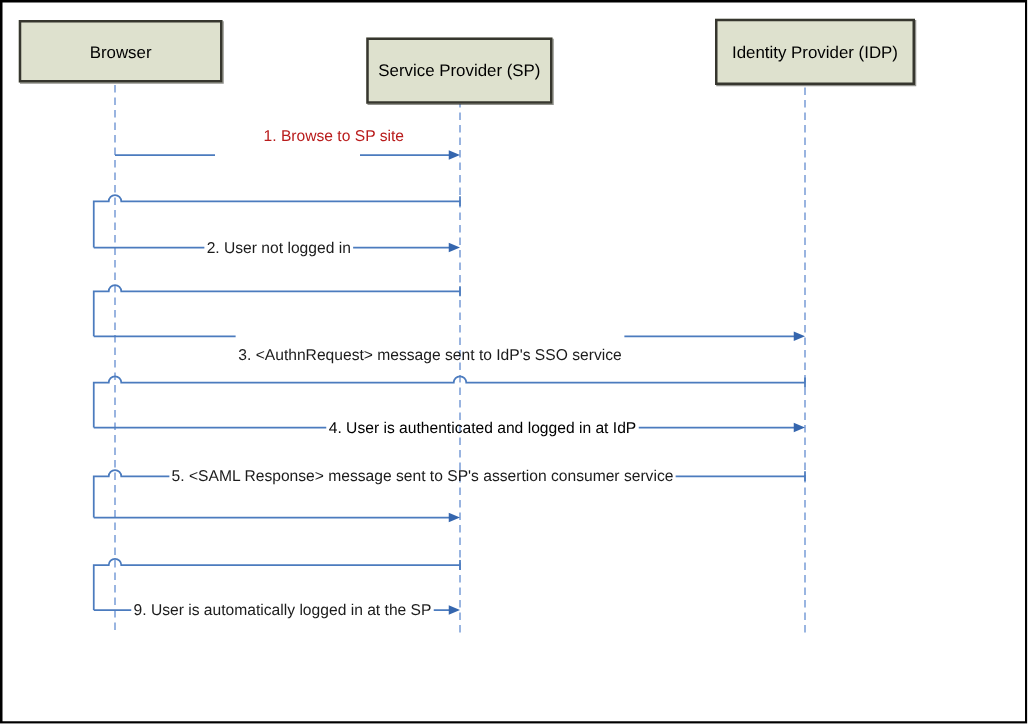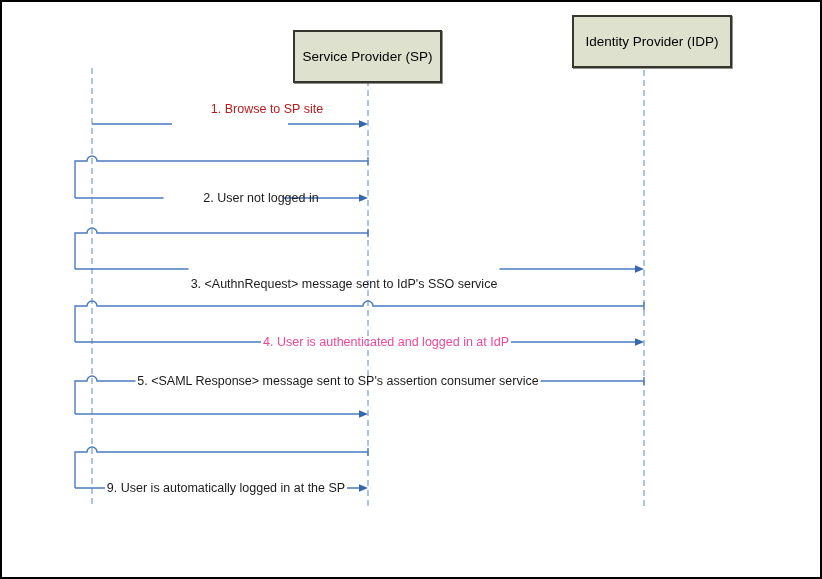--- a/index.html
+++ b/index.html
@@ -85,30 +85,33 @@
       <line x1="644" y1="377" x2="644" y2="385" class="msgline" stroke="#4b7bbe"></line>
       <path d="M 644 381 L 540.5 381 M 135.5 381 L 97 381 A 5 5 0 0 0 87 381 L 75 381 L 75 414" class="msgline" stroke="#4b7bbe"></path>
       <path d="M 75 414 L 360 414" class="msgline" stroke="#4b7bbe"></path>
       <polygon points="368,414 359,410.2 359,417.8" fill="#3566ae"></polygon>
       <line x1="368" y1="448" x2="368" y2="456" class="msgline" stroke="#4b7bbe"></line>
       <path d="M 368 452 L 97 452 A 5 5 0 0 0 87 452 L 75 452 L 75 488" class="msgline" stroke="#4b7bbe"></path>
       <path d="M 75 488 L 105 488 M 347 488 L 360 488" class="msgline" stroke="#4b7bbe"></path>
       <polygon points="368,488 359,484.2 359,491.8" fill="#3566ae"></polygon>
     </svg>
 
+  <div class="actor-box" style="left: 15px; top: 16px; width: 163px; height: 50px;">
+    <span>Browser</span>
+  </div>
   <div class="actor-box" style="left: 293px; top: 30px; width: 149px; height: 53px;">
     <span>Service Provider (SP)</span>
   </div>
   <div class="actor-box" style="left: 572px; top: 15px; width: 160px; height: 53px;">
     <span>Identity Provider (IDP)</span>
   </div>
 
   <div id="labels">
       <div class="msg-label" style="left: 230px; top: 101px; color: #b91c1c; margin-left: 37px;">1. Browse to SP site</div>
-      <div class="msg-label" style="left: 223px; top: 190px; color: rgb(28, 28, 28); margin-left: 38px;">2. User not logged in</div>
+      <div class="msg-label" style="left: 223px; top: 190px; color: rgb(28, 28, 28);">2. User not logged in</div>
       <div class="msg-label" style="left: 344px; top: 276px; color: rgb(28, 28, 28);">3. &lt;AuthnRequest&gt; message sent to IdP's SSO service</div>
-      <div class="msg-label" style="left: 386px; top: 334px; color: #ec4899;">4. User is authenticated and logged in at IdP</div>
+      <div class="msg-label" style="left: 386px; top: 334px; color: #000000;">4. User is authenticated and logged in at IdP</div>
       <div class="msg-label" style="left: 338px; top: 373px; color: rgb(28, 28, 28);">5. &lt;SAML Response&gt; message sent to SP's assertion consumer service</div>
       <div class="msg-label" style="left: 226px; top: 480px; color: rgb(28, 28, 28);">9. User is automatically logged in at the SP</div>
     </div>
 
   <div class="frame"></div>
 </div>
 
 </body></html>

